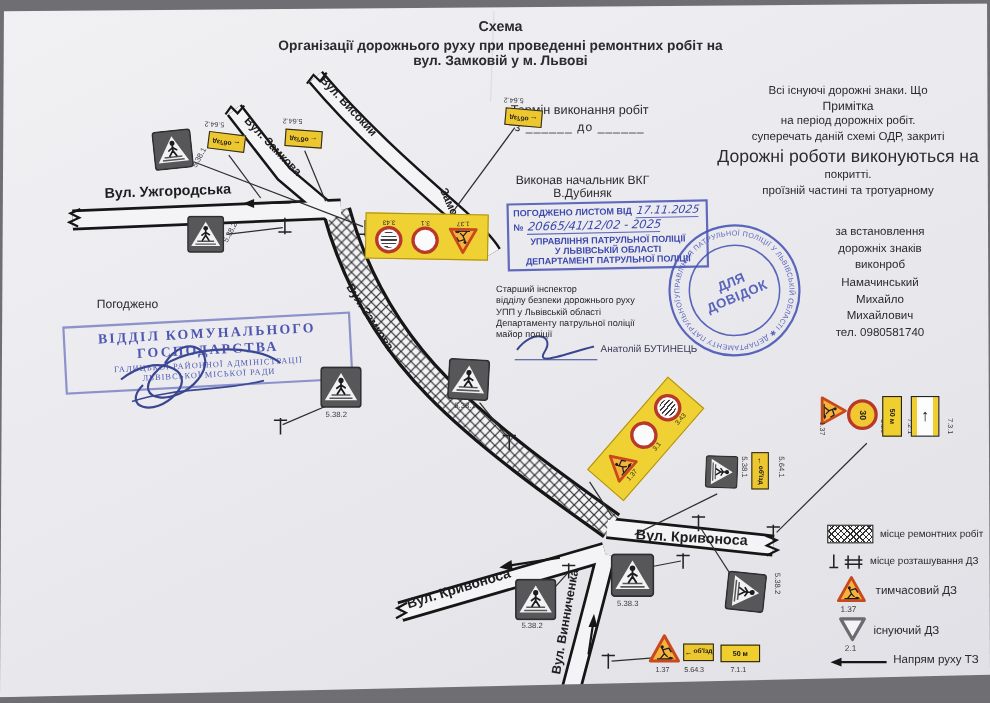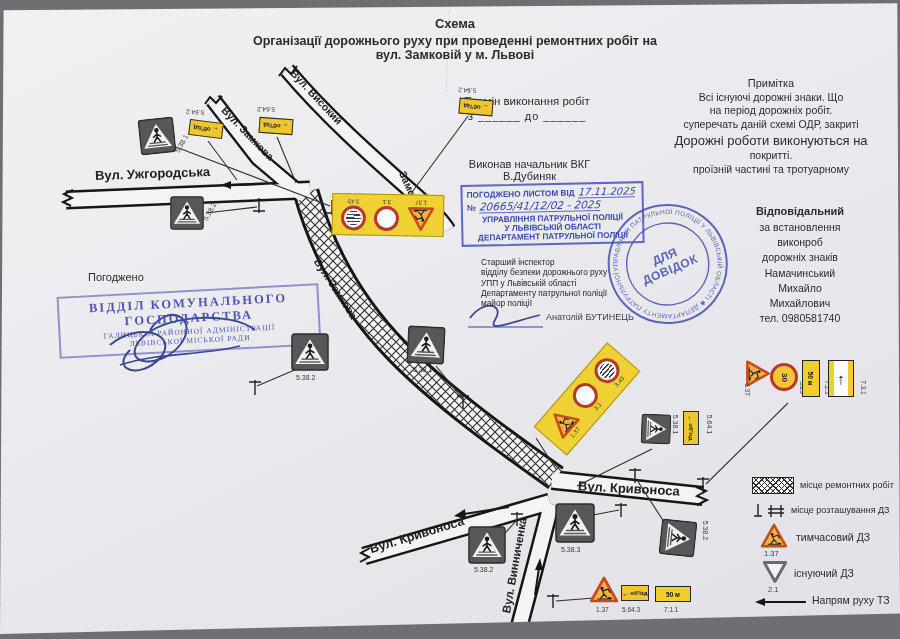--- a/index.html
+++ b/index.html
@@ -172,25 +172,25 @@
       <div class="b" style="font-size:12.5px;margin-top:3px">Організації дорожнього руху при проведенні ремонтних робіт на</div>
       <div class="b" style="font-size:12.5px">вул. Замковій у м. Львові</div>
     </div>
 
     <div class="t c" style="left:437px;top:95px;width:180px">
       <div style="font-size:11.5px">Термін виконання робіт</div>
       <div style="font-size:11px;margin-top:3px;letter-spacing:1px">з ______  до ______</div>
     </div>
 
     <div class="t c" style="left:652px;top:76px;width:238px;line-height:1.32">
+      <div style="font-size:10.5px">Всі існуючі дорожні знаки. Що</div>
       <div style="font-size:11px">Примітка</div>
-      <div style="font-size:10.5px">Всі існуючі дорожні знаки. Що</div>
       <div style="font-size:10.5px">на період дорожніх робіт.</div>
       <div style="font-size:10.5px">суперечать даній схемі ОДР, закриті</div>
-      <div style="font-size:13px">Дорожні роботи виконуються на</div>
+      <div style="font-size:16px">Дорожні роботи виконуються на</div>
       <div style="font-size:10.5px">покритті.</div>
       <div style="font-size:10.5px">проїзній частині та тротуарному</div>
     </div>
 
     <div class="t c" style="left:437px;top:158px;width:185px">
       <div style="font-size:11px">Виконав начальник ВКГ</div>
       <div style="font-size:11px">В.Дубиняк</div>
     </div>
 
     <div id="approval" class="bluestamp">
@@ -200,21 +200,21 @@
       </div>
       <div class="row">
         <span class="pr">№</span>
         <span class="hand" style="font-size:10.5px">20665/41/12/02 - 2025</span>
       </div>
       <div class="c b" style="font-size:8.2px;margin-top:2px">УПРАВЛІННЯ ПАТРУЛЬНОЇ ПОЛІЦІЇ</div>
       <div class="c b" style="font-size:8.2px">У ЛЬВІВСЬКІЙ ОБЛАСТІ</div>
       <div class="c b" style="font-size:8.2px">ДЕПАРТАМЕНТ ПАТРУЛЬНОЇ ПОЛІЦІЇ</div>
     </div>
 
-    <div class="t" style="left:481px;top:257px;width:175px;font-size:8.3px;line-height:1.25;color:#26262a">
+    <div class="t" style="left:451px;top:257px;width:175px;font-size:8.3px;line-height:1.25;color:#26262a">
       <div>Старший інспектор</div>
       <div>відділу безпеки дорожнього руху</div>
       <div>УПП у Львівській області</div>
       <div>Департаменту патрульної поліції</div>
       <div>майор поліції</div>
     </div>
     <div class="t" style="left:546px;top:312px;font-size:9px;color:#3a3a55">Анатолій БУТИНЕЦЬ</div>
 
     <svg width="140" height="140" style="position:absolute;left:598px;top:196px;transform:rotate(-8deg);opacity:.88">
       <circle cx="70" cy="68" r="59" fill="none" stroke="#4553b4" stroke-width="2"></circle>
@@ -225,24 +225,23 @@
       <text font-size="6.5" fill="#4553b4" letter-spacing="0.3">
         <textPath href="#cstamp">УПРАВЛІННЯ ПАТРУЛЬНОЇ ПОЛІЦІЇ У ЛЬВІВСЬКІЙ ОБЛАСТІ ✱ ДЕПАРТАМЕНТУ ПАТРУЛЬНОЇ ПОЛІЦІЇ ✱</textPath>
       </text>
       <g transform="rotate(-15 70 68)" fill="#4553b4" font-size="12" font-weight="bold" text-anchor="middle">
         <text x="70" y="64">ДЛЯ</text>
         <text x="70" y="78" letter-spacing="0.5">ДОВІДОК</text>
       </g>
     </svg>
 
     <div class="t c" style="left:716px;top:204px;width:168px;line-height:1.45">
-      <div class="b" style="font-size:11px">Відповідальний</div>
       <div style="font-size:10.5px">за встановлення</div>
+      <div style="font-size:10.5px">дорожніх знаків</div>
       <div style="font-size:10.5px">виконроб</div>
-      <div style="font-size:10.5px">дорожніх знаків</div>
       <div style="font-size:10.5px">Намачинський</div>
       <div style="font-size:10.5px">Михайло</div>
       <div style="font-size:10.5px">Михайлович</div>
       <div style="font-size:10.5px">тел. 0980581740</div>
     </div>
 
     <div class="t" style="left:88px;top:271px;font-size:11px">Погоджено</div>
     <div id="deptstamp">
       <div class="b" style="font-size:12.5px;letter-spacing:2px">ВІДДІЛ КОМУНАЛЬНОГО</div>
       <div class="b" style="font-size:12.5px;letter-spacing:2px">ГОСПОДАРСТВА</div>

